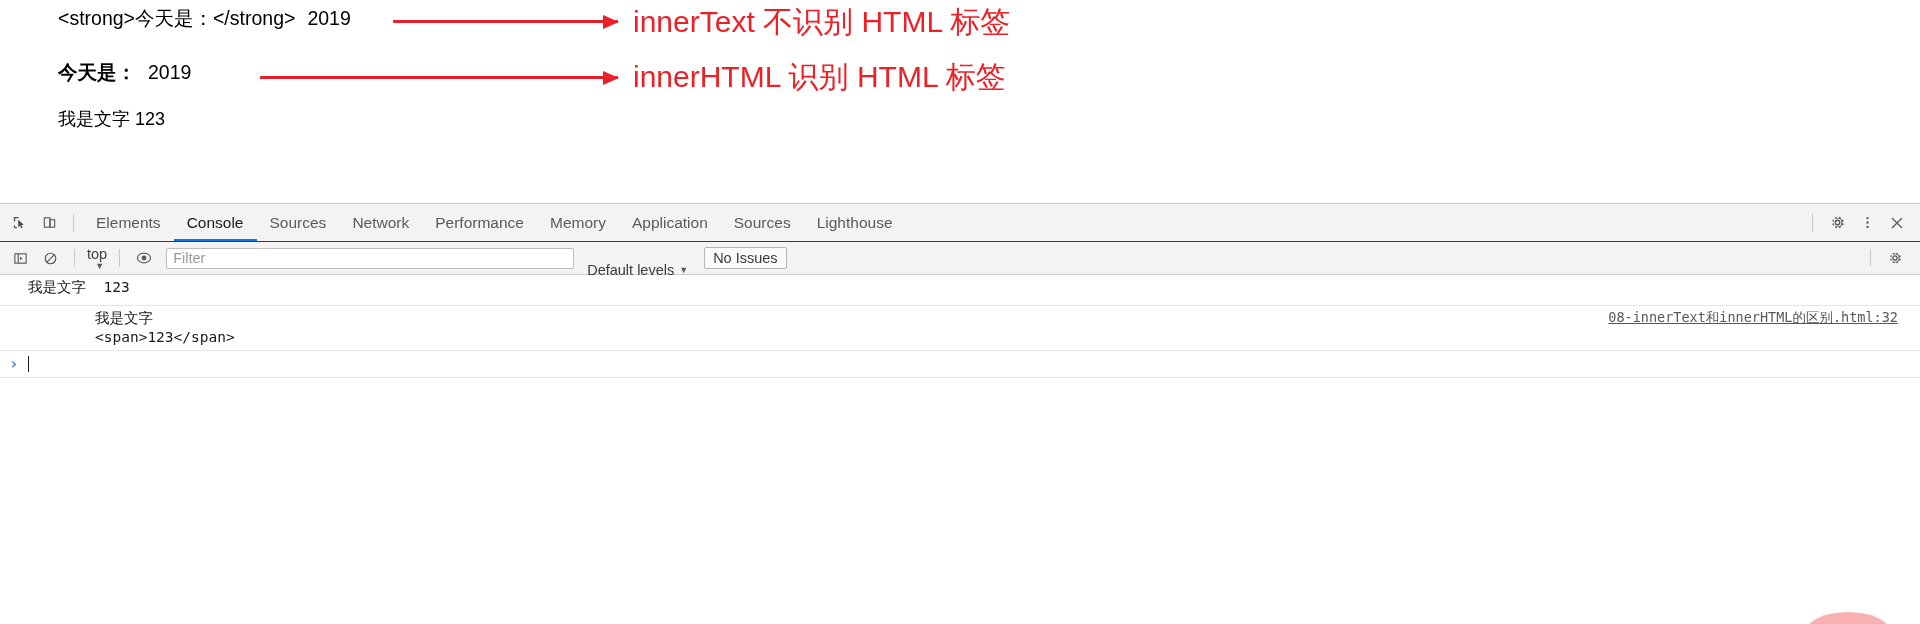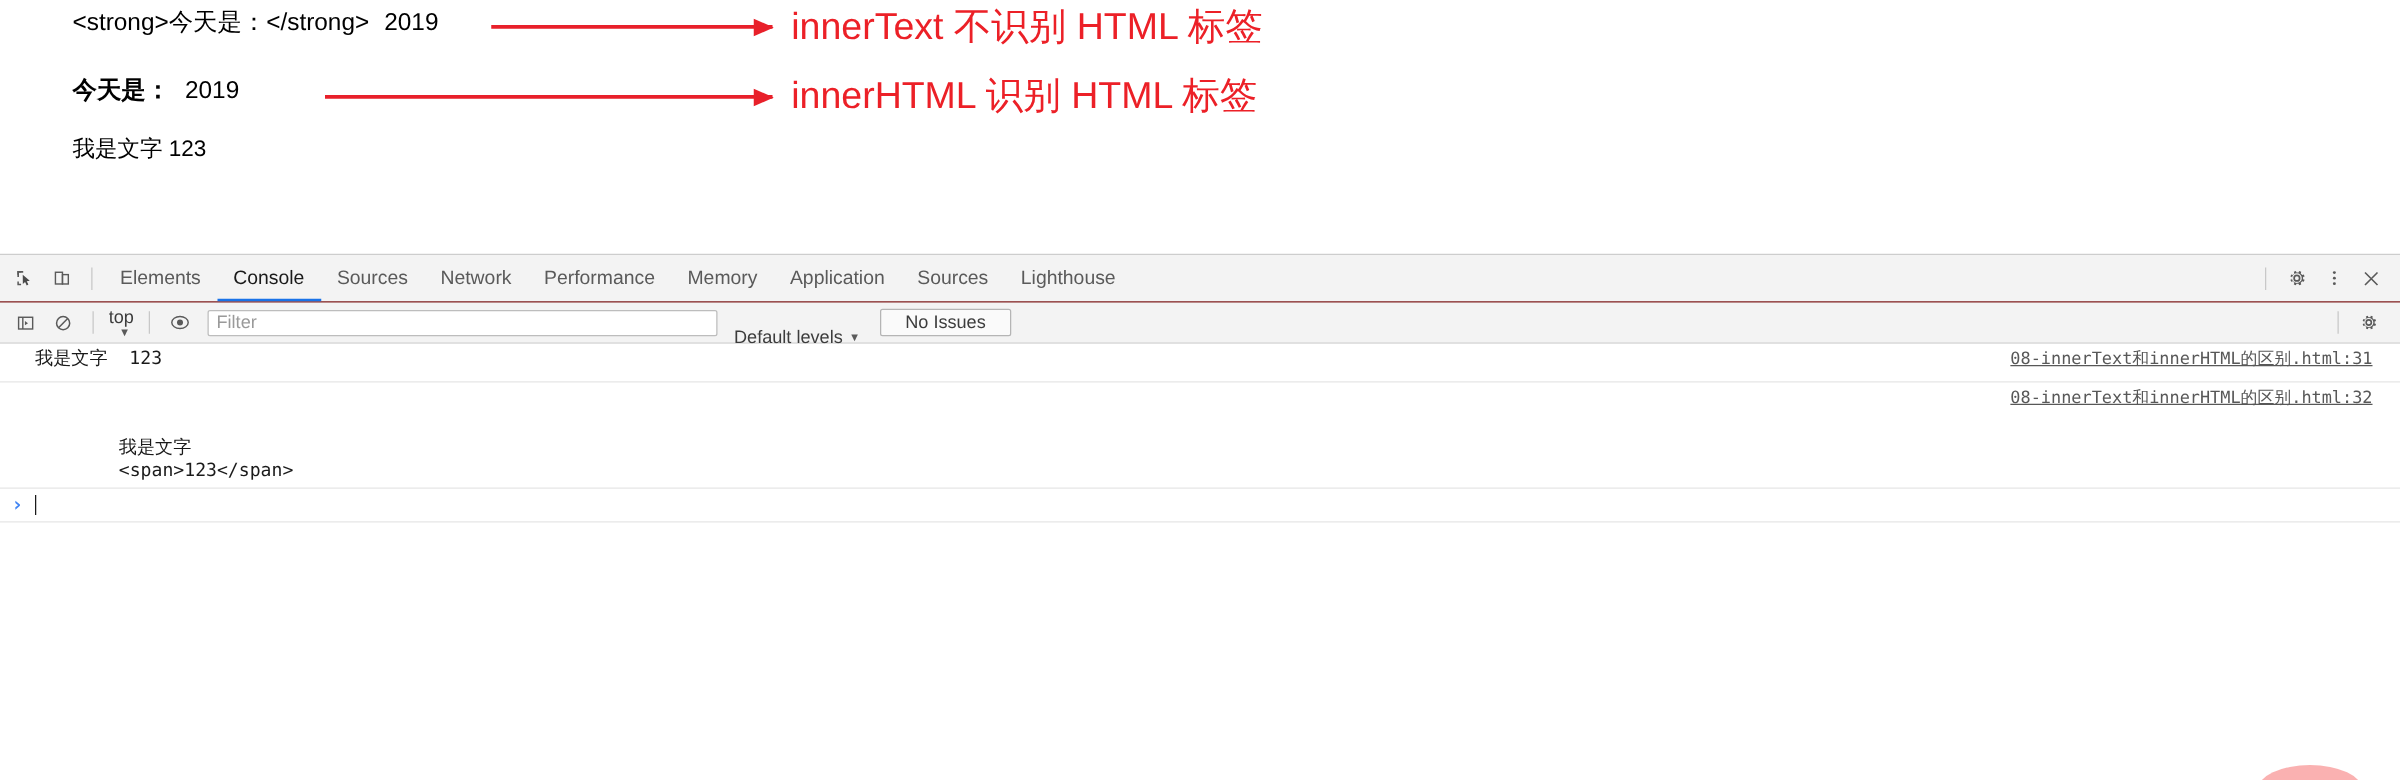--- a/index.html
+++ b/index.html
@@ -171,21 +171,21 @@
     white-space: nowrap;
     padding: 0 6px;
     margin-top: 24px;
   }
   .issues-btn {
     border: 1px solid #b5b5b5;
     border-radius: 2px;
     background: #fafafa;
     font-size: 14.5px;
     color: #3c3c3c;
-    padding: 2px 19px;
+    padding: 2px 8px;
     white-space: nowrap;
     margin-left: 10px;
   }
   .dt-filterbar-right {
     margin-left: auto;
     display: flex;
     align-items: center;
     padding-right: 5px;
   }
 
@@ -201,21 +201,21 @@
     padding: 3px 0 3px 0;
   }
   .console-msg {
     font-family: "DejaVu Sans Mono", "Liberation Mono", monospace;
     font-size: 14.5px;
     color: #1a1a1a;
     line-height: 19px;
     padding-left: 28px;
     white-space: pre-wrap;
   }
-  .console-msg.indented { padding-left: 95px; margin-top: 40px; }
+  .console-msg.indented { padding-left: 95px; }
   .src-link {
     position: absolute;
     right: 22px;
     top: 3px;
     font-family: "DejaVu Sans Mono", "Liberation Mono", monospace;
     font-size: 13.5px;
     color: #585858;
     text-decoration: underline;
     white-space: nowrap;
   }
@@ -362,21 +362,20 @@
           <path fill="#5a5a5a" d="M17.3 11.5l-1.5-.5a5.9 5.9 0 000-2l1.5-.5-.8-2-1.5.5a6 6 0 00-1.4-1.4l.5-1.5-2-.8-.5 1.5a5.9 5.9 0 00-2 0L9.1 3.3l-2 .8.5 1.5a6 6 0 00-1.4 1.4l-1.5-.5-.8 2 1.5.5a5.9 5.9 0 000 2l-1.5.5.8 2 1.5-.5a6 6 0 001.4 1.4l-.5 1.5 2 .8.5-1.5a5.9 5.9 0 002 0l.5 1.5 2-.8-.5-1.5a6 6 0 001.4-1.4l1.5.5.8-2zM10 14.6A4.6 4.6 0 1114.6 10 4.6 4.6 0 0110 14.6z"></path>
         </svg>
       </div>
     </div>
   </div>
 
   <div class="console-body">
 
     <div class="console-row">
       <div class="console-msg">我是文字  123</div>
-      <div class="src-link">08-innerText和innerHTML的区别.html:31</div>
     </div>
 
     <div class="console-row">
       <div class="console-msg indented">我是文字
 &lt;span&gt;123&lt;/span&gt;</div>
       <div class="src-link">08-innerText和innerHTML的区别.html:32</div>
     </div>
 
     <div class="prompt-row">
       <span class="prompt-chevron">›</span>

